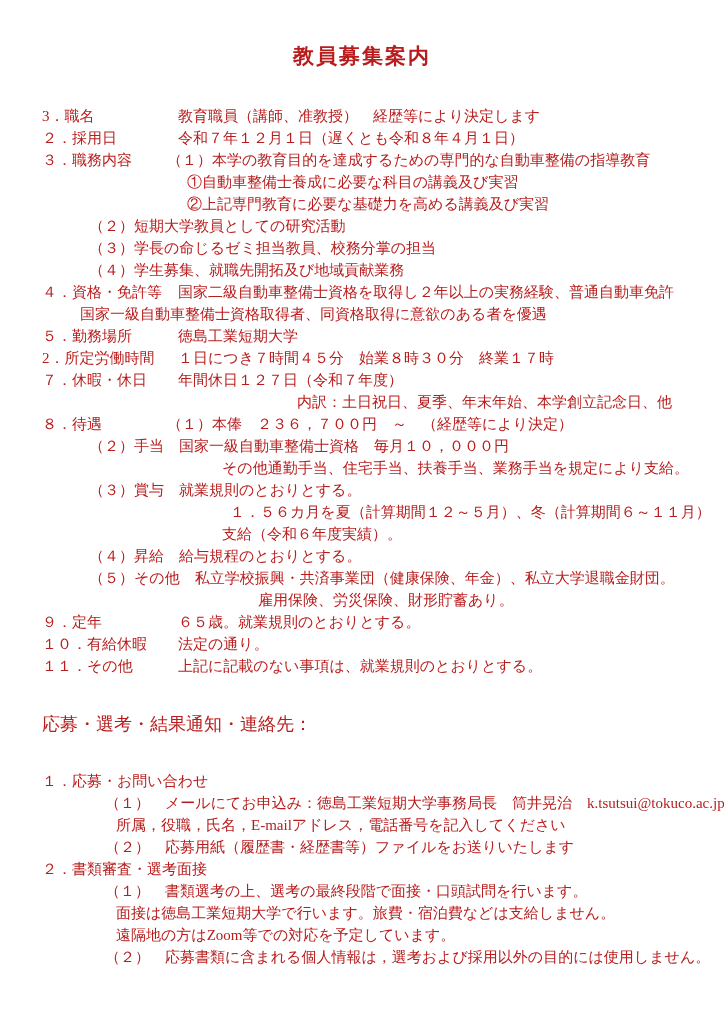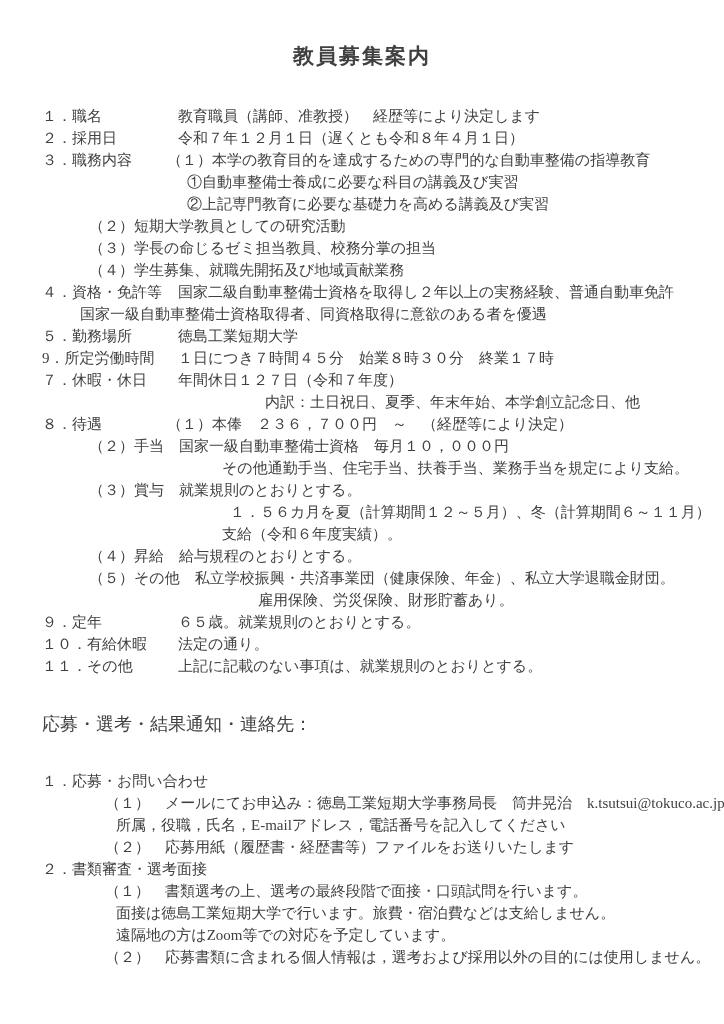--- a/index.html
+++ b/index.html
@@ -1,20 +1,20 @@
 <!DOCTYPE html>
 <html lang="ja"><head>
 <meta charset="utf-8">
 <style>
   html,body{margin:0;padding:0;background:#ffffff;}
   .page{
     position:relative;
     width:724px;height:1024px;
     background:#ffffff;
-    color:#404040;
+    color:#b91c1c;
     font-family:"Liberation Serif","DejaVu Serif",serif;
     overflow:hidden;
   }
   .title{
     padding-top:42px;
     text-align:center;
     font-size:21px;
     font-weight:700;
     letter-spacing:2px;
     line-height:28px;
@@ -35,39 +35,39 @@
   
   .ind-42{padding-left:42px;}
   .ind-105{padding-left:105px;}
   .ind-167{padding-left:89px;}
   .ind-183{padding-left:116px;}
   .ind-187{padding-left:187px;text-align:center;}
   .ind-196{padding-left:80px;}
   .ind-222{padding-left:222px;}
   .ind-230{padding-left:230px;}
   .ind-258{padding-left:258px;}
-  .ind-265{padding-left:265px;}
+  .ind-265{padding-left:265px;margin-left:32px;}
   .app-heading{
     padding-left:42px;
     margin-top:36px;
     margin-bottom:21px;
     height:22px;line-height:22px;
     font-size:18px;
     white-space:nowrap;
   }
 </style>
 </head>
 <body>
 
 <div class="page">
   <div class="title">教員募集案内</div>
 
   <div class="rows" id="doc-rows">
       <div class="row ind-42">
-        <span class="lab lw-a">１．職名</span>
+        <span class="lab lw-a">3．職名</span>
         <span class="txt">教育職員（講師、准教授）　経歴等により決定します</span>
       </div>
       <div class="row ind-42">
         <span class="lab lw-a">２．採用日</span>
         <span class="txt">令和７年１２月１日（遅くとも令和８年４月１日）</span>
       </div>
       <div class="row ind-42">
         <span class="lab lw-b">３．職務内容</span>
         <span class="txt">（１）本学の教育目的を達成するための専門的な自動車整備の指導教育</span>
       </div>
@@ -91,21 +91,21 @@
         <span class="txt">国家二級自動車整備士資格を取得し２年以上の実務経験、普通自動車免許</span>
       </div>
       <div class="row ind-196">
         <span class="txt">国家一級自動車整備士資格取得者、同資格取得に意欲のある者を優遇</span>
       </div>
       <div class="row ind-42">
         <span class="lab lw-a">５．勤務場所</span>
         <span class="txt">徳島工業短期大学</span>
       </div>
       <div class="row ind-42">
-        <span class="lab lw-a">9．所定労働時間</span>
+        <span class="lab lw-a">2．所定労働時間</span>
         <span class="txt">１日につき７時間４５分　始業８時３０分　終業１７時</span>
       </div>
       <div class="row ind-42">
         <span class="lab lw-a">７．休暇・休日</span>
         <span class="txt">年間休日１２７日（令和７年度）</span>
       </div>
       <div class="row ind-265">
         <span class="txt">内訳：土日祝日、夏季、年末年始、本学創立記念日、他</span>
       </div>
       <div class="row ind-42">

